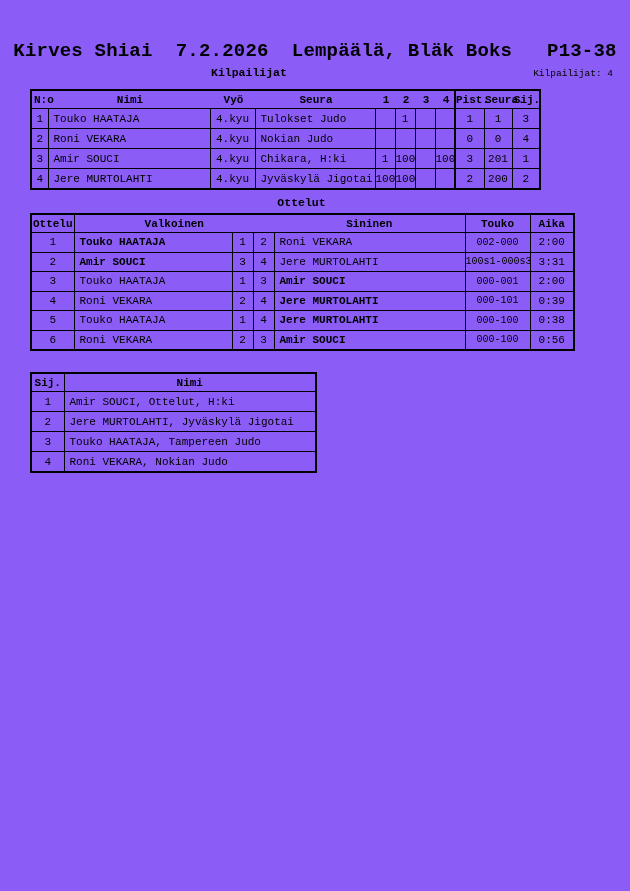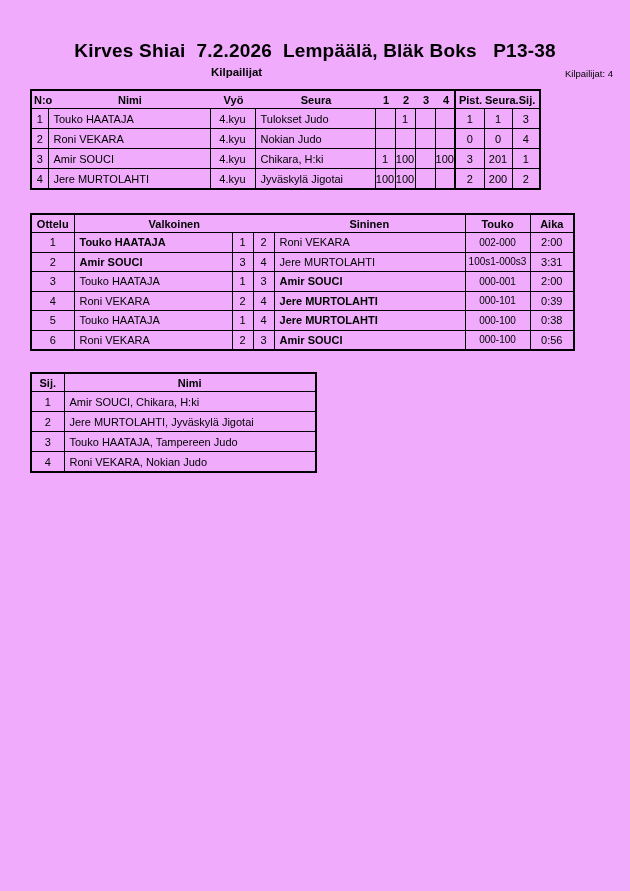--- a/index.html
+++ b/index.html
@@ -1,18 +1,18 @@
 <!DOCTYPE html>
 <html><head>
 <meta charset="utf-8">
 <style>
   html,body { margin:0; padding:0; background:#ffffff; }
   .page {
-    position:relative; width:630px; height:891px; background:#f0abfc;
-    font-family:Liberation Sans, sans-serif; color:#000; overflow:hidden;
+    position:relative; width:630px; height:891px; background:#8b5cf6;
+    font-family:Liberation Mono, monospace; color:#000; overflow:hidden;
   }
   .title {
     position:absolute; top:40px; left:0; width:630px; text-align:center;
     font-size:19px; font-weight:bold; white-space:pre; letter-spacing:0.2px;
   }
   .sec-heading { font-size:11.5px; font-weight:bold; }
   .comp-heading { position:absolute; top:66px; left:211px; }
   .comp-count  { position:absolute; top:68px; right:17px; font-size:9.5px; }
   .matches-heading { position:absolute; top:196px; left:30px; width:543px; text-align:center; }
   .results-heading { position:absolute; top:353px; left:30px; width:285px; text-align:center; }
@@ -133,20 +133,21 @@
         <td>100</td>
         <td></td>
         <td></td>
         <td class="sep">2</td>
         <td>200</td>
         <td>2</td>
       </tr>
     </tbody>
   </table>
 
+  <div class="sec-heading matches-heading">Ottelut</div>
 
   <table class="t2">
     <colgroup>
       <col style="width:43px">
         <col style="width:158px">
         <col style="width:21px">
         <col style="width:21px">
       <col style="width:191px">
         <col style="width:65px">
         <col style="width:44px">
@@ -226,21 +227,21 @@
     </colgroup>
     <thead>
       <tr>
         <th>Sij.</th>
         <th>Nimi</th>
       </tr>
     </thead>
     <tbody>
       <tr>
         <td>1</td>
-        <td class="txt">Amir SOUCI, Chikara, H:ki</td>
+        <td class="txt">Amir SOUCI, Ottelut, H:ki</td>
       </tr>
       <tr>
         <td>2</td>
         <td class="txt">Jere MURTOLAHTI, Jyväskylä Jigotai</td>
       </tr>
       <tr>
         <td>3</td>
         <td class="txt">Touko HAATAJA, Tampereen Judo</td>
       </tr>
       <tr>

